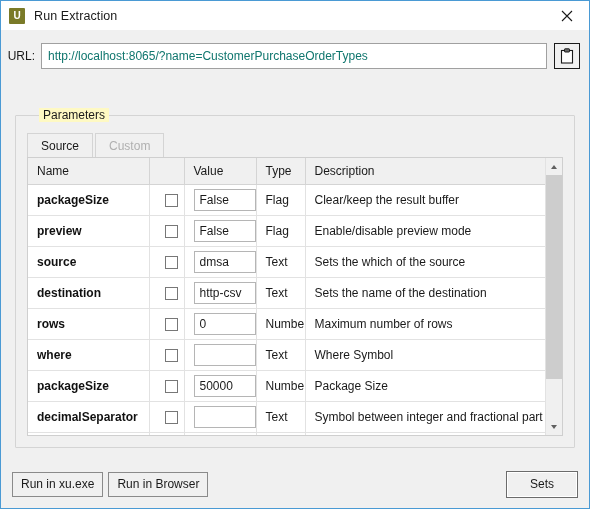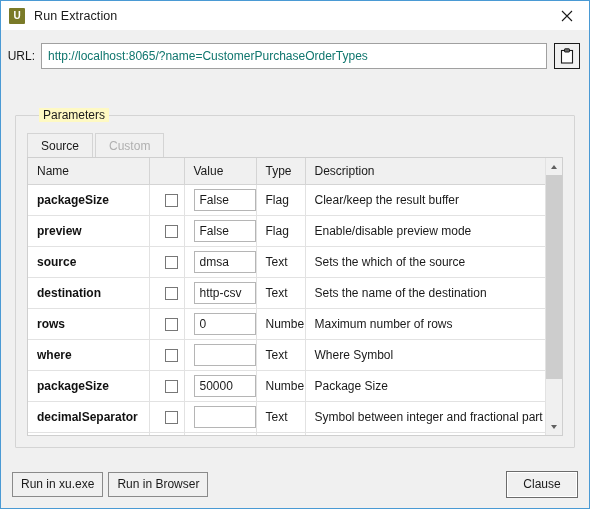--- a/index.html
+++ b/index.html
@@ -480,16 +480,16 @@
             </div>
           </div>
         </div>
       </div>
     </div>
   </div>
 
   <div class="footer">
     <button class="btn btn-left-1">Run in xu.exe</button>
     <button class="btn btn-left-2">Run in Browser</button>
-    <button class="btn btn-close">Clause</button>
+    <button class="btn btn-close">Sets</button>
   </div>
 
 </div>
 
 </body></html>

